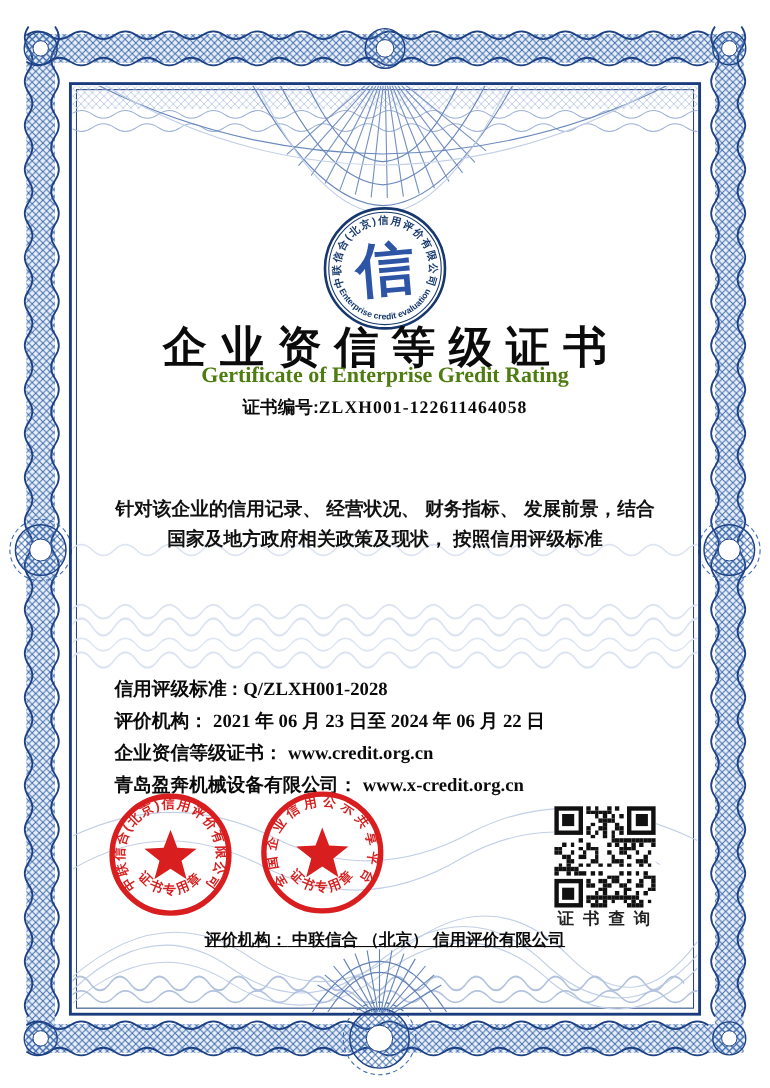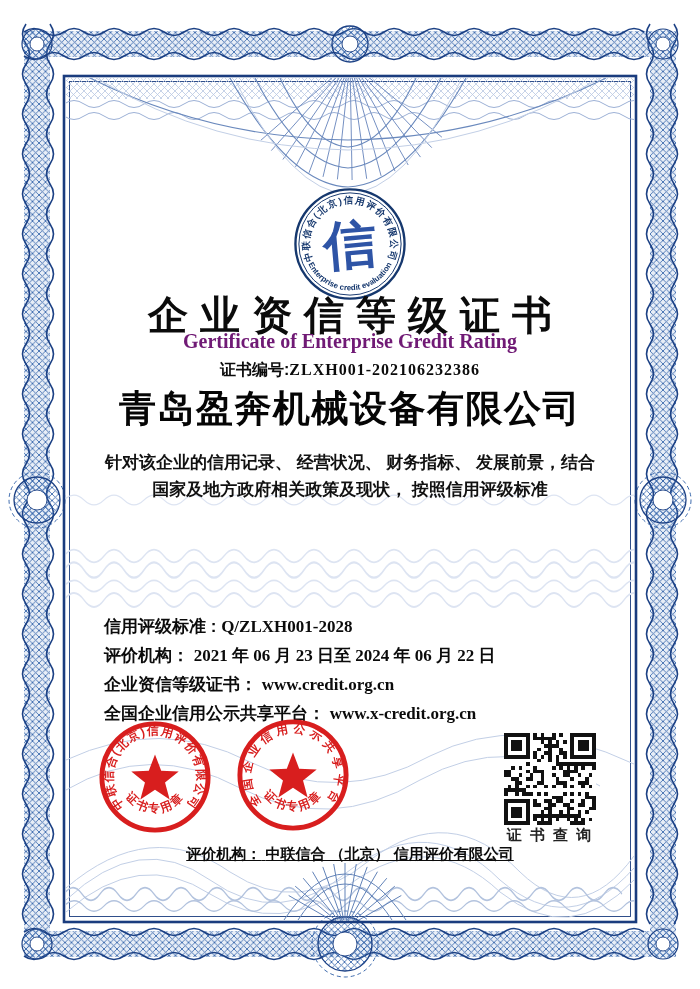--- a/index.html
+++ b/index.html
@@ -3,21 +3,21 @@
 <meta charset="utf-8">
 <style>
   html,body{margin:0;padding:0;background:#fff;}
   body{width:700px;height:989px;overflow:hidden;font-family:"Liberation Sans",sans-serif;}
   .page{position:relative;width:700px;height:989px;background:#fff;}
   .abs{position:absolute;}
   .ornament{left:0;top:0;width:700px;height:989px;pointer-events:none;}
   .content{left:0;top:0;width:700px;height:989px;}
   .ctr{left:0;width:700px;text-align:center;}
   .title{top:288px;font-size:40px;font-weight:bold;color:#0b0b0b;letter-spacing:12px;text-indent:12px;}
-  .subtitle{top:330px;font-size:20px;font-weight:bold;font-family:"Liberation Serif",serif;color:#701a75;}
+  .subtitle{top:330px;font-size:20px;font-weight:bold;font-family:"Liberation Serif",serif;color:#4d7c0f;}
   .certno{top:360px;font-size:16px;font-weight:bold;color:#0b0b0b;}
   .certno .val{font-family:"Liberation Serif",serif;letter-spacing:1px;}
   .company{top:384px;font-size:37px;font-weight:bold;color:#050505;letter-spacing:1.5px;}
   .statement{top:449px;font-size:17px;font-weight:bold;color:#111;line-height:27px;}
   .rating{top:514px;font-size:70px;font-weight:bold;font-family:"Liberation Serif",serif;color:#e8151d;letter-spacing:0.42em;text-indent:0.42em;line-height:1.1;}
   .details{left:104px;top:612px;font-size:17px;font-weight:bold;color:#0b0b0b;}
   .details .row{height:29px;line-height:29px;white-space:nowrap;}
   .details .val{font-family:"Liberation Serif",serif;}
   .seal{width:118px;height:118px;}
   .seal1{left:96px;top:718px;}
@@ -191,24 +191,23 @@
         <path id="logoArcB" d="M14.8 75.1 A47 47 0 0 0 103.2 75.1"></path>
       </defs>
       <text class="logoArcTop"><textPath href="#logoArcT" startOffset="50%" text-anchor="middle">中联信合(北京)信用评价有限公司</textPath></text>
       <text class="logoArcBot"><textPath href="#logoArcB" startOffset="50%" text-anchor="middle">Enterprise credit evaluation</textPath></text>
       <text class="logoChar" x="59" y="78" text-anchor="middle" transform="rotate(-5 59 59)">信</text>
     </svg>
 
     <div class="abs ctr title">企业资信等级证书</div>
     <div class="abs ctr subtitle">Gertificate of Enterprise Gredit Rating</div>
     <div class="abs ctr certno">
-      <span>证书编号:</span><span class="val">ZLXH001-202106232386</span>
+      <span>证书编号:</span><span class="val">ZLXH001-122611464058</span>
     </div>
 
-    <div class="abs ctr company">青岛盈奔机械设备有限公司</div>
 
     <div class="abs ctr statement">
       <div>针对该企业的信用记录、 经营状况、 财务指标、 发展前景，结合</div>
       <div>国家及地方政府相关政策及现状， 按照信用评级标准</div>
     </div>
 
 
     <div class="abs details">
       <div class="row">
         <span>信用评级标准 :</span>
@@ -216,21 +215,21 @@
       </div>
       <div class="row">
         <span>评价机构：</span>
         <span class="val">2021 年 06 月 23 日至 2024 年 06 月 22 日</span>
       </div>
       <div class="row">
         <span>企业资信等级证书：</span>
         <span class="val">www.credit.org.cn</span>
       </div>
       <div class="row">
-        <span>全国企业信用公示共享平台：</span>
+        <span>青岛盈奔机械设备有限公司：</span>
         <span class="val">www.x-credit.org.cn</span>
       </div>
     </div>
 
     <svg class="abs seal seal1" viewBox="0 0 120 120">
       <defs>
         <path id="s1top" d="M27.1 87.6 A43 43 0 1 1 92.9 87.6"></path>
         <path id="s1bot" d="M28.8 78 A36 36 0 0 0 91.2 78"></path>
       </defs>
       <circle cx="60" cy="60" r="54" fill="none" stroke="#d81e1e" stroke-width="5"></circle>

